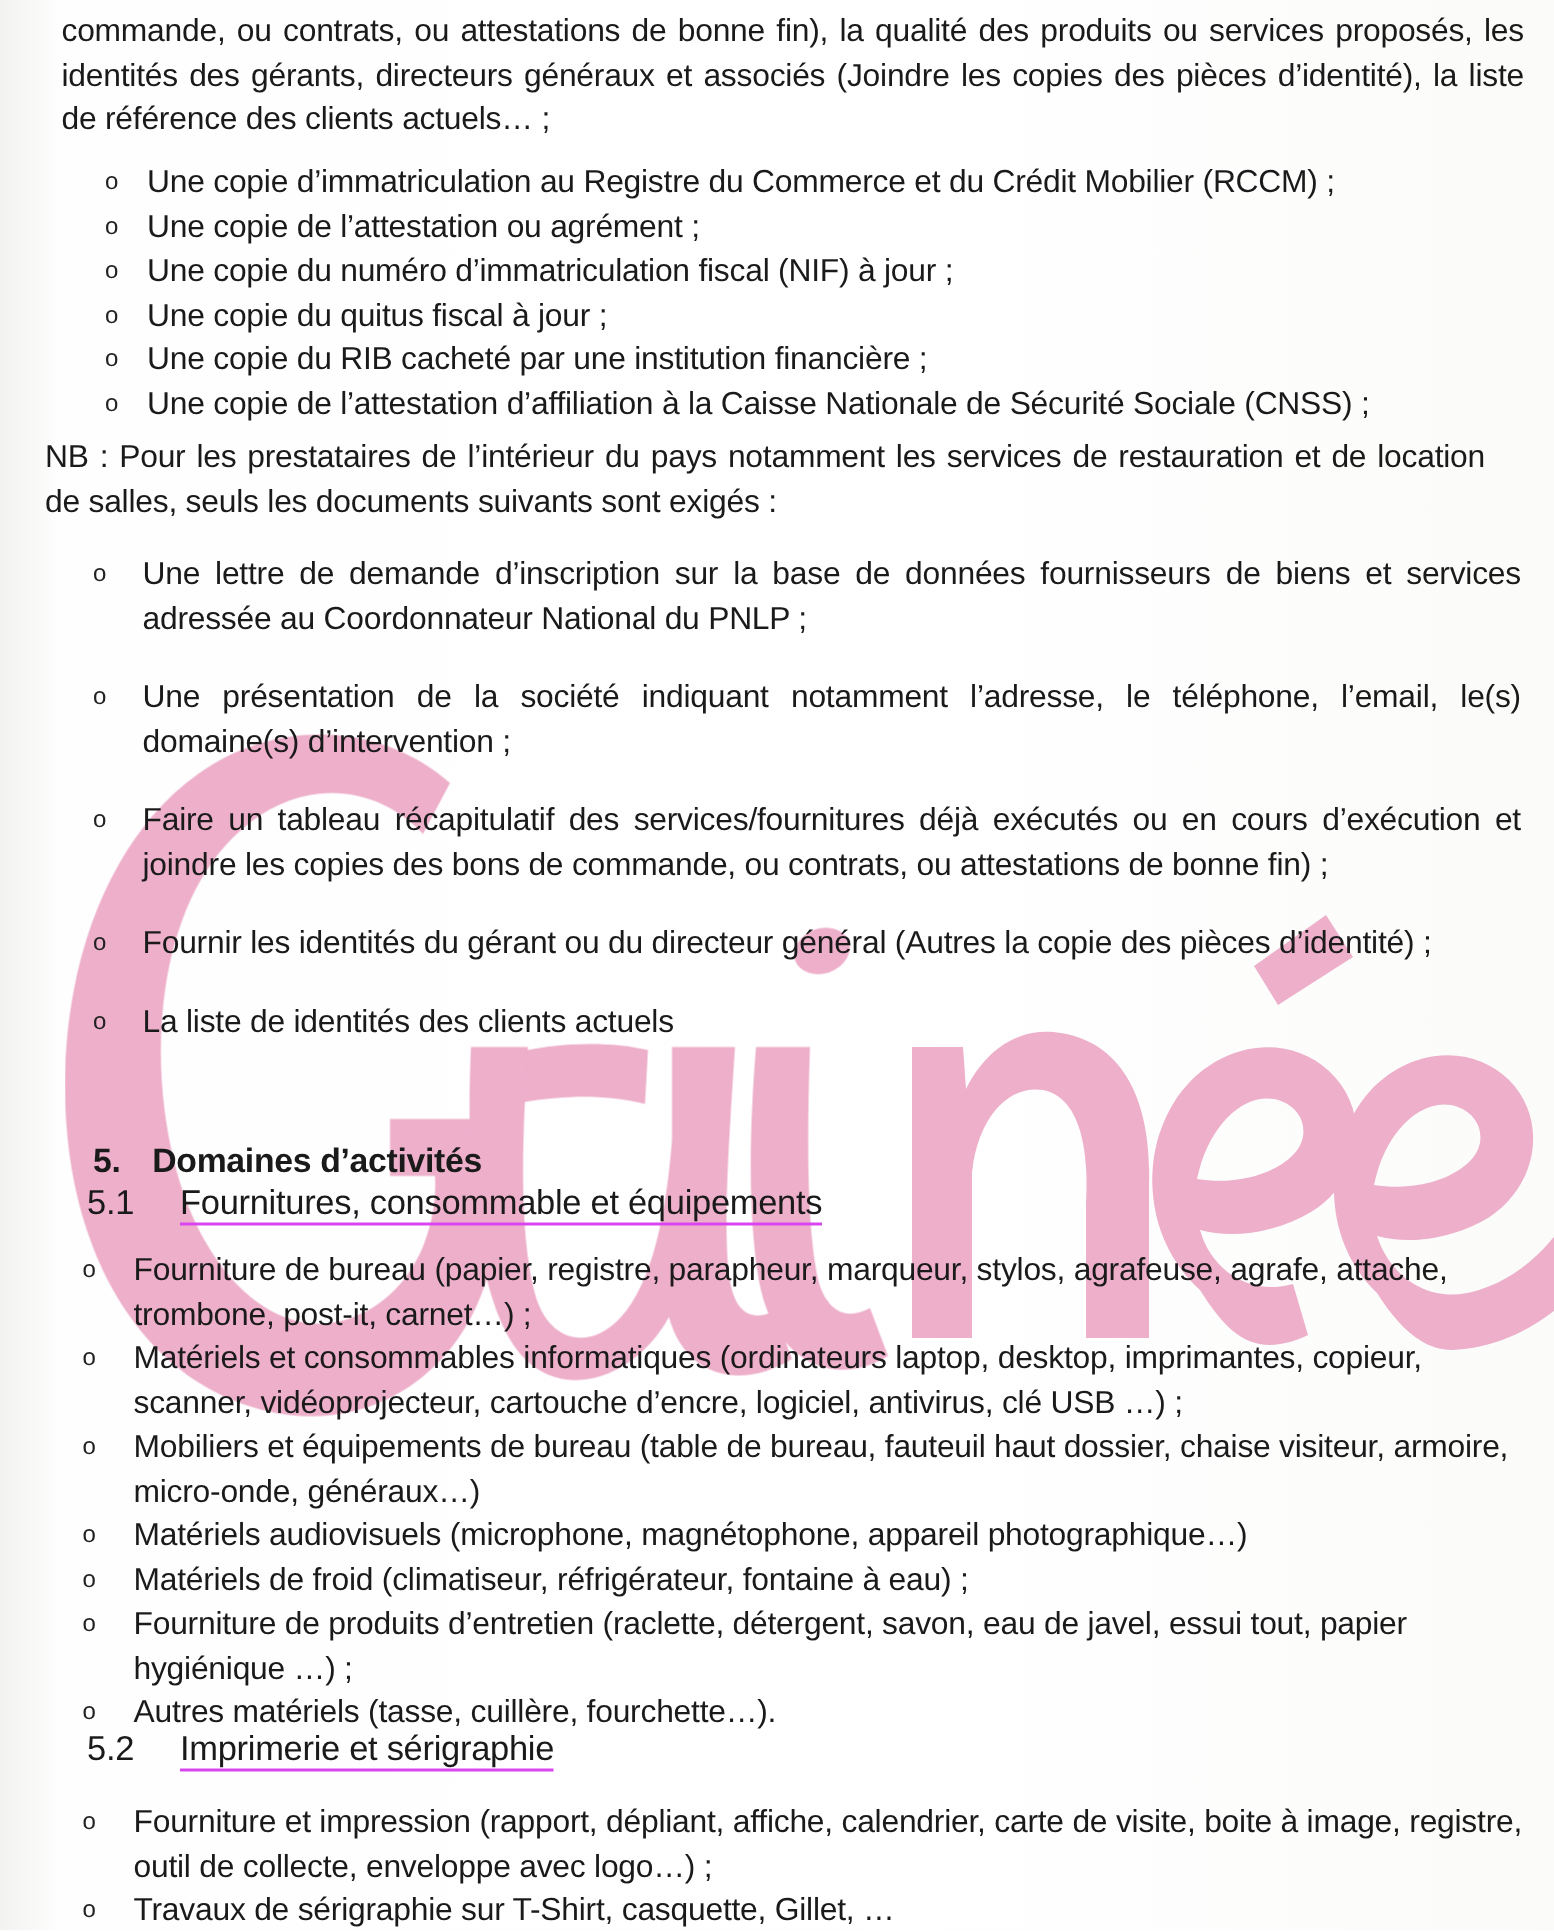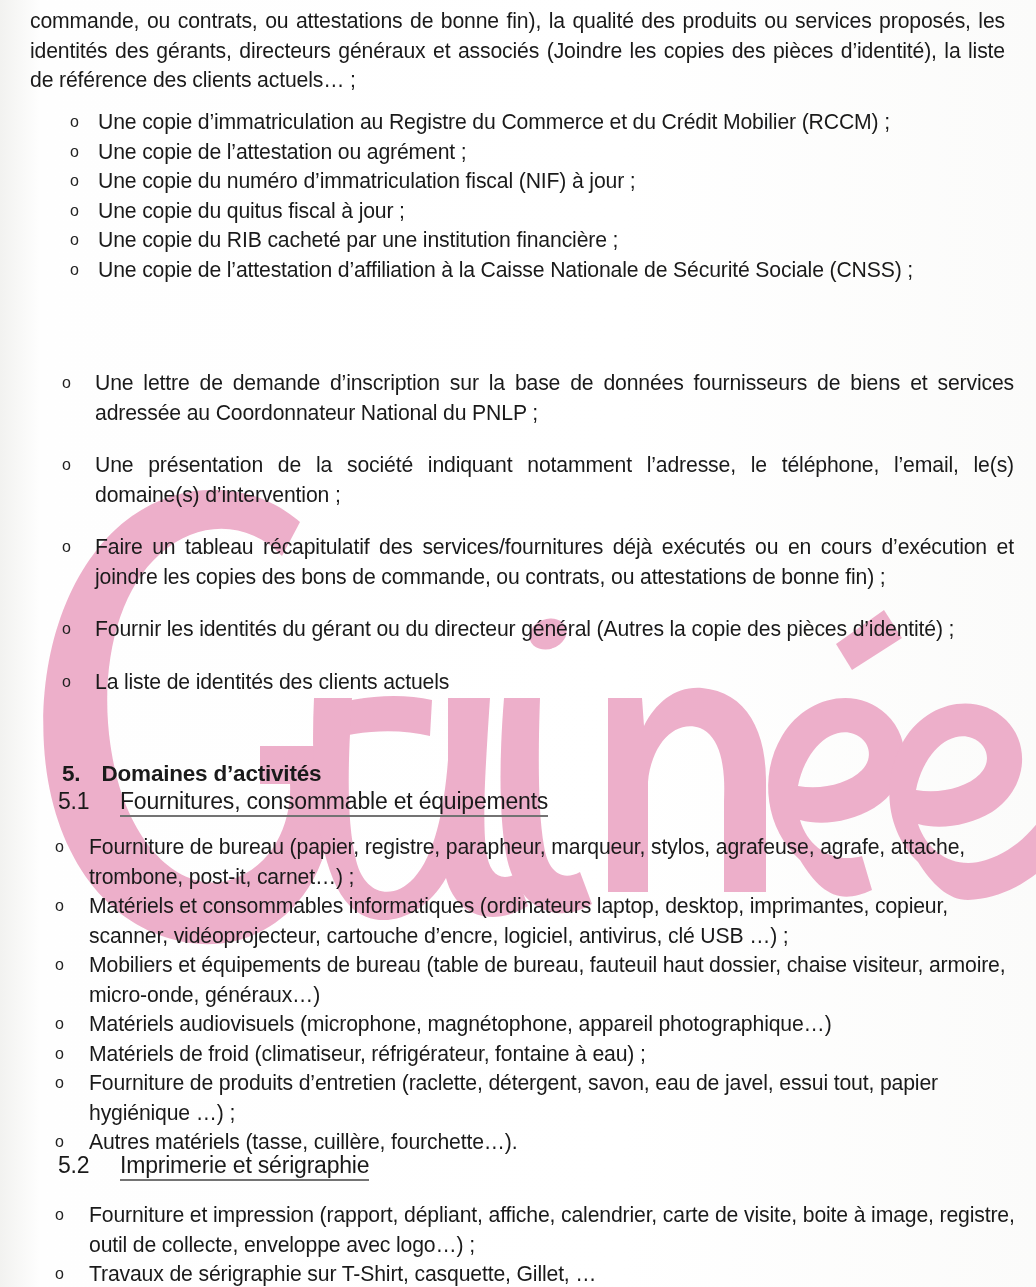--- a/index.html
+++ b/index.html
@@ -99,21 +99,21 @@
   }
   h4.h-sub {
     margin: 0;
     font-size: 23px;
     font-weight: normal;
     letter-spacing: -0.2px;
     white-space: nowrap;
   }
   h4.h-sub .num { display: inline-block; width: 62px; }
   h4.h-sub .ttl {
-    border-bottom: 2px solid #737373;
+    border-bottom: 2px solid #d946ef;
     padding-bottom: 1px;
   }
 
   .justify-last-left { text-align: justify; }
 </style>
 </head>
 <body>
 
 <div id="page">
 
@@ -154,21 +154,21 @@
                  C928 424, 956 440, 986 430 C1018 420, 1044 392, 1058 356 L1090 372
                  C1066 428, 1020 468, 968 470 C948 470, 932 454, 918 432 Z
                  M916 360 C940 364, 966 358, 980 344 C992 332, 988 314, 972 308
                  C950 300, 924 322, 916 360 Z"></path>
       </g>
     </svg>
   </div>
 
   <div id="content">
 
-    <div class="blk" style="left:30px; top:6px; width:975px;">
+    <div class="blk" style="left:41px; top:6px; width:975px;">
       <p class="para">commande, ou contrats, ou attestations de bonne fin), la qualité des produits ou services proposés, les identités des gérants, directeurs généraux et associés (Joindre les copies des pièces d’identité), la liste de référence des clients actuels… ;</p>
     </div>
 
     <div class="blk list-a" style="top:107px;">
       <p class="litem">
         <span class="mk">o</span>
         <span class="tx">Une copie d’immatriculation au Registre du Commerce et du Crédit Mobilier (RCCM) ;</span>
       </p>
       <p class="litem">
         <span class="mk">o</span>
@@ -185,20 +185,23 @@
       <p class="litem">
         <span class="mk">o</span>
         <span class="tx">Une copie du RIB cacheté par une institution financière ;</span>
       </p>
       <p class="litem">
         <span class="mk">o</span>
         <span class="tx">Une copie de l’attestation d’affiliation à la Caisse Nationale de Sécurité Sociale (CNSS) ;</span>
       </p>
     </div>
 
+    <div class="blk" style="left:30px; top:290px; width:960px;">
+      <p class="para justify-last-left">NB : Pour les prestataires de l’intérieur du pays notamment les services de restauration et de location de salles, seuls les documents suivants sont exigés :</p>
+    </div>
 
     <div class="blk list-b" style="top:368px;">
       <p class="litem">
         <span class="mk">o</span>
         <span class="tx">Une lettre de demande d’inscription sur la base de données fournisseurs de biens et services adressée au Coordonnateur National du PNLP ;</span>
       </p>
       <p class="litem">
         <span class="mk">o</span>
         <span class="tx">Une présentation de la société indiquant notamment l’adresse, le téléphone, l’email, le(s) domaine(s) d’intervention ;</span>
       </p>

